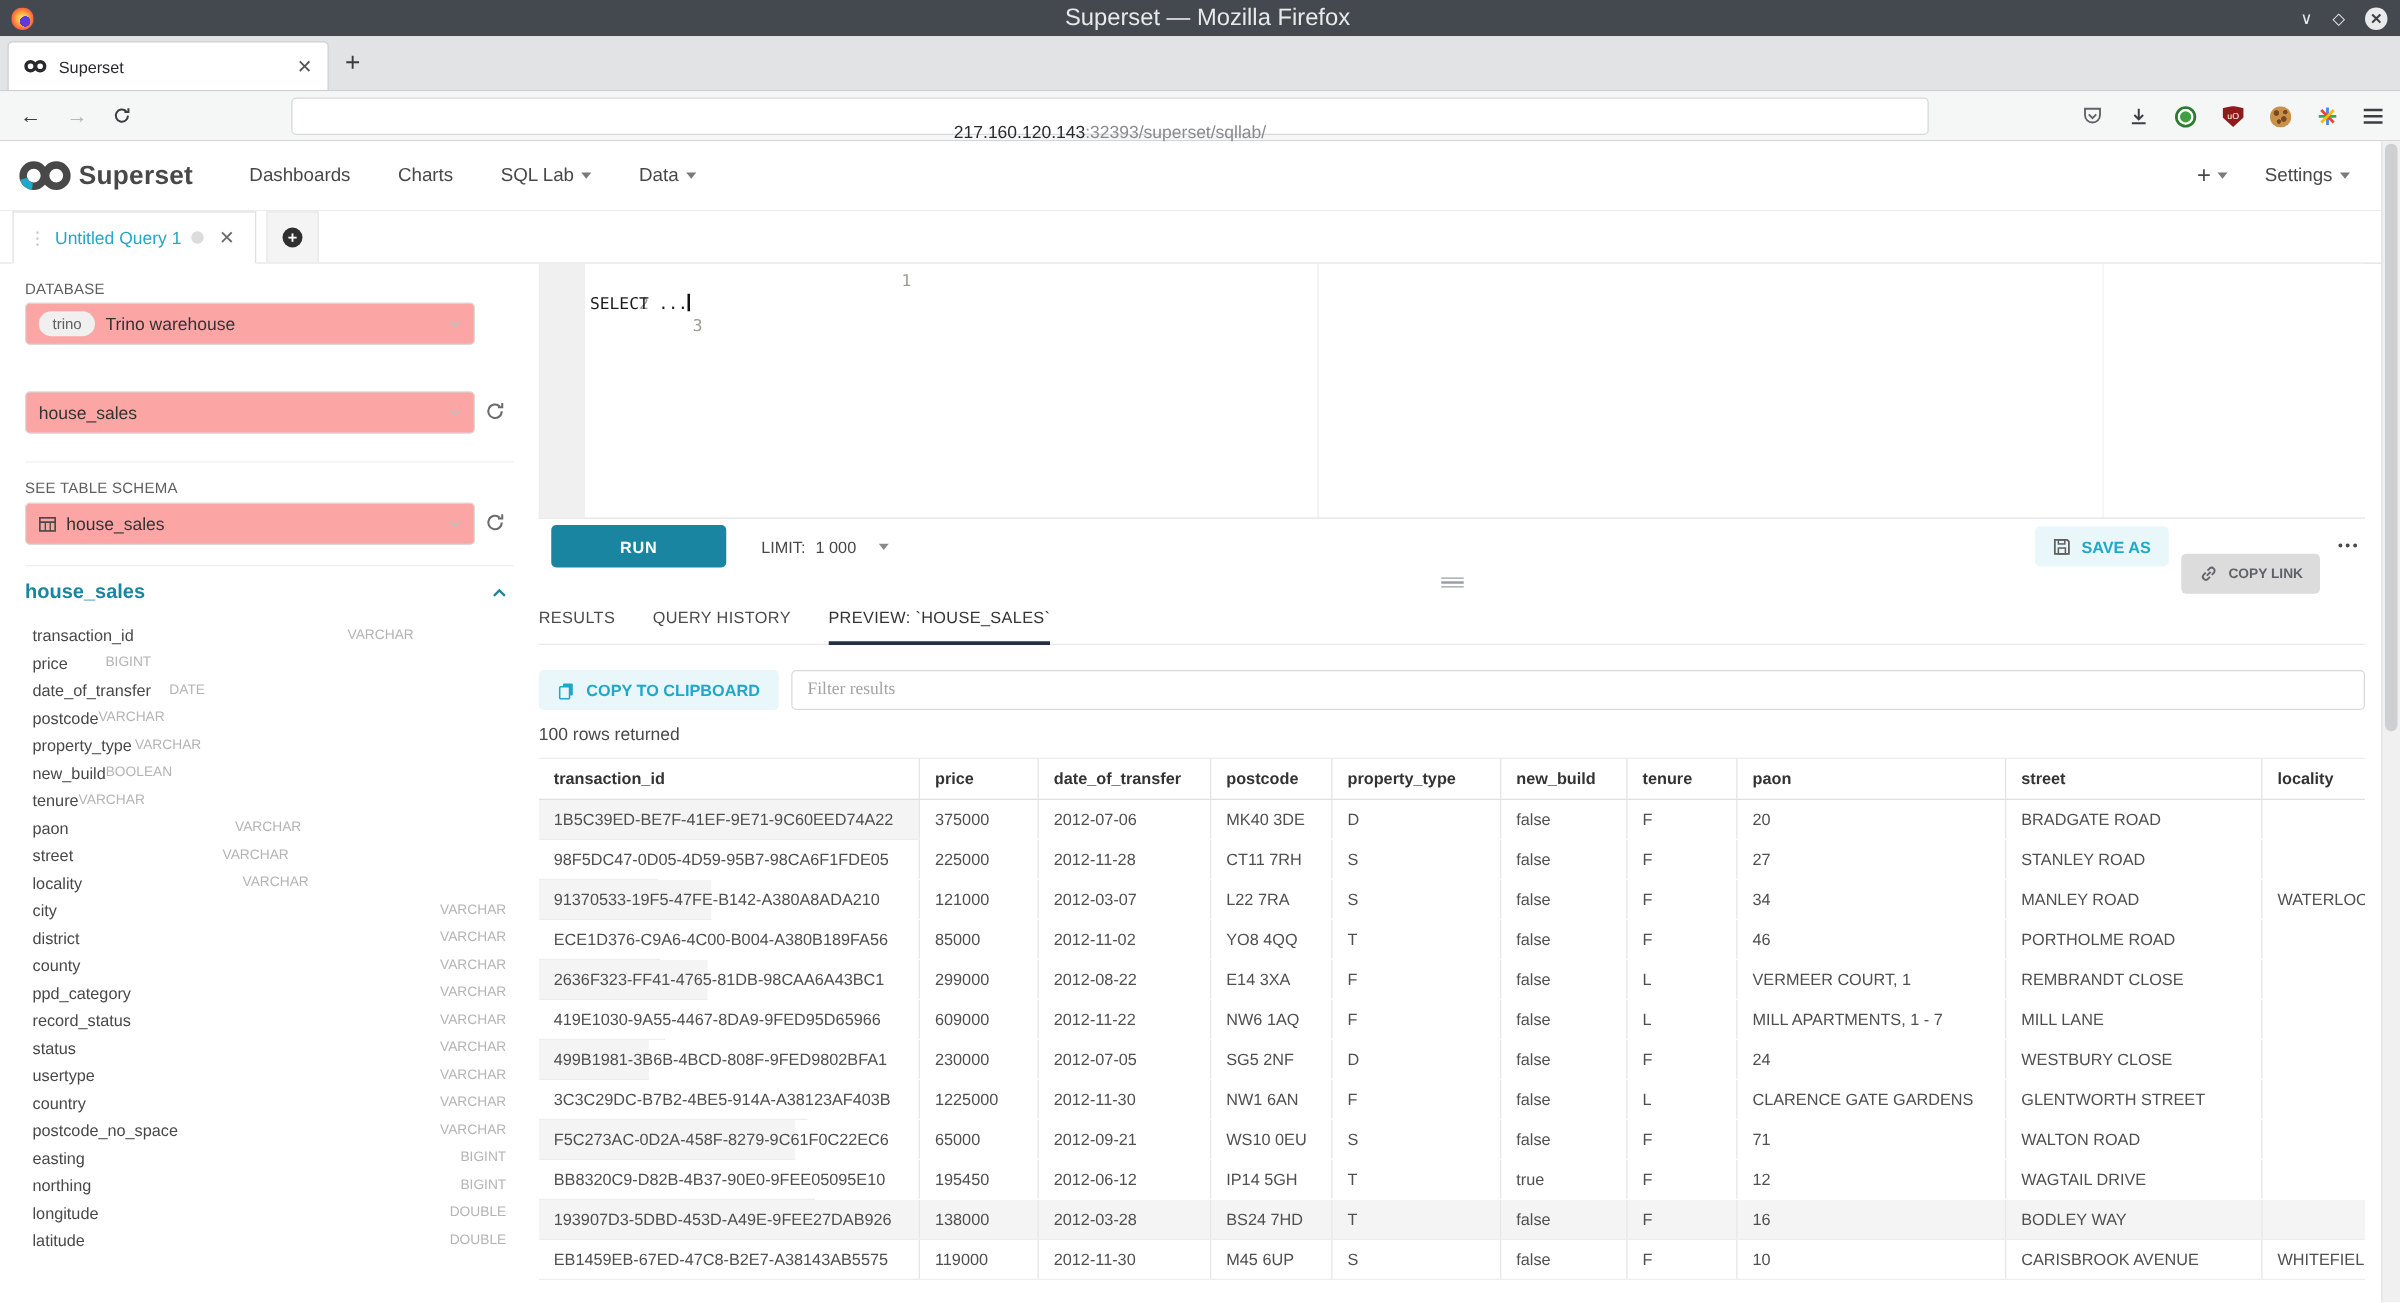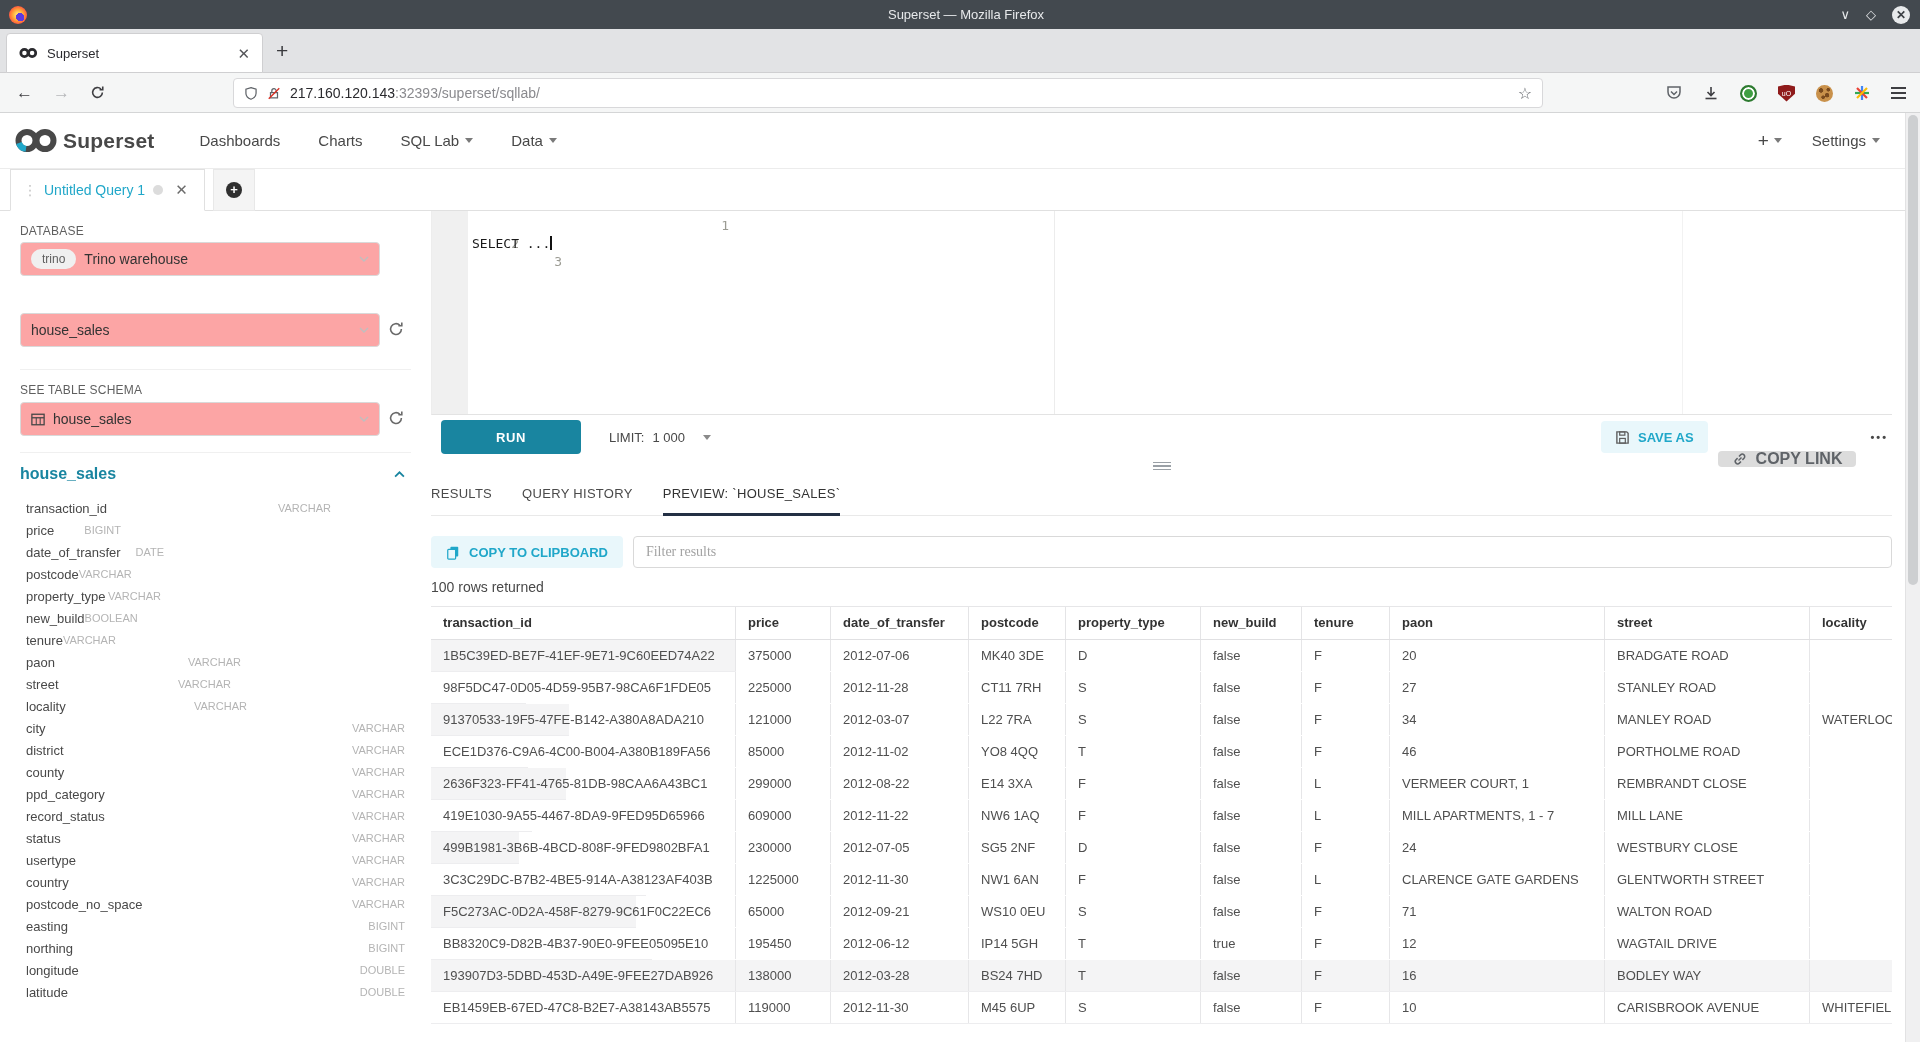--- a/index.html
+++ b/index.html
@@ -4,39 +4,39 @@
 <style>
   *{margin:0;padding:0;box-sizing:border-box;}
   html,body{width:1920px;height:1042px;overflow:hidden;}
   body{font-family:"Liberation Sans",sans-serif;background:#fff;position:relative;color:#484848;}
 
   
   #titlebar{position:absolute;left:0;top:0;width:1920px;height:29px;background:#43494f;display:flex;align-items:center;}
   .ff-logo{width:18px;height:18px;border-radius:50%;margin-left:9px;z-index:2;
     background:radial-gradient(circle at 62% 62%,#5d3ae0 0 26%,transparent 27%),
     radial-gradient(circle at 50% 50%,#ffd567 0 18%,#ffaa3b 40%,#ff7139 62%,#f7336a 88%,#b5007f 100%);}
-  .tb-title{position:absolute;left:12px;right:0;text-align:center;color:#e7e9eb;font-size:13px;}
+  .tb-title{position:absolute;left:12px;right:0;text-align:center;color:#e7e9eb;font-size:19px;}
   .win-controls{margin-left:auto;display:flex;align-items:center;gap:16px;margin-right:10px;z-index:2;}
   .wc-min,.wc-max{color:#e8eaec;font-size:13px;line-height:13px;}
   .wc-close{width:18px;height:18px;border-radius:50%;background:#e8eaec;color:#3c4045;font-size:12px;font-weight:bold;display:flex;align-items:center;justify-content:center;line-height:1;}
 
   
   #tabbar{position:absolute;left:0;top:29px;width:1920px;height:44px;background:#e2e3e5;border-bottom:1px solid #cfcfd1;}
   .ff-tab{position:absolute;left:6px;top:4px;width:257px;height:40px;background:#fff;border:1px solid #cfcfd1;border-radius:4px 4px 0 0;display:flex;align-items:center;padding:0 12px;gap:9px;}
   .ff-tab-title{font-size:13px;color:#2a2a2e;flex:1;}
   .ff-tab-close{color:#55565a;font-size:15px;line-height:1;}
   .ff-newtab{position:absolute;left:276px;top:12px;color:#3a3a3e;font-size:21px;line-height:20px;font-weight:400;}
 
   
   #urlbar{position:absolute;left:0;top:73px;width:1920px;height:40px;background:#f5f6f6;border-bottom:1px solid #d4d5d6;display:flex;align-items:center;}
   .nav-arrow{font-size:17px;line-height:1;}
   .na-back{color:#3e3e42;margin-left:16px;}
   .na-fwd{color:#b6b7ba;margin-left:20px;}
   .na-reload{margin-left:20px;display:flex;}
-  .url-pill{position:absolute;left:233px;top:5px;width:1310px;height:30px;background:#fff;border:1px solid #d8d8da;border-radius:4px;display:flex;align-items:center;padding:0 10px;gap:9px;}
+  .url-pill{position:absolute;left:233px;top:5px;width:1310px;height:30px;background:#fff;border:1px solid #d8d8da;border-radius:4px;display:flex;align-items:center;padding:0 10px;gap:9px;flex-direction:column;}
   .url-text{font-size:14px;color:#2a2a2e;white-space:nowrap;}
   .url-dim{color:#8a8a8e;}
   .url-star{margin-left:auto;color:#5f6368;font-size:16px;}
   .tb-icons{position:absolute;right:14px;top:0;height:40px;display:flex;align-items:center;gap:21px;}
   .ext-green{width:17px;height:17px;border-radius:50%;background:#3f9f42;border:2px solid #2d7a30;box-shadow:inset 0 0 0 2px #fff;}
   .ext-ublock{width:17px;height:17px;background:#8f1b1b;clip-path:polygon(50% 0,100% 12%,100% 55%,50% 100%,0 55%,0 12%);color:#fff;font-size:7px;display:flex;align-items:center;justify-content:center;}
   .ext-cookie{width:17px;height:17px;border-radius:50%;background:
     radial-gradient(circle at 30% 32%,#7a4a1e 0 2px,transparent 2.5px),
     radial-gradient(circle at 65% 60%,#7a4a1e 0 2px,transparent 2.5px),
     radial-gradient(circle at 42% 72%,#7a4a1e 0 1.6px,transparent 2px),
@@ -106,21 +106,21 @@
   .pm1{left:622px;}
   .pm2{left:1250px;background:#f2f2f2;}
 
   
   #runrow{position:absolute;left:431px;top:415px;width:1461px;height:44px;display:flex;align-items:center;}
   .run-btn{margin-left:10px;width:140px;height:34px;background:#1985a0;color:#fff;font-size:13px;font-weight:bold;letter-spacing:.6px;border:none;border-radius:4px;display:flex;align-items:center;justify-content:center;}
   .limit{margin-left:28px;display:flex;align-items:center;gap:8px;font-size:13px;color:#484848;}
   .limit .caret{border-top-color:#8a8a8a;}
   .right-btns{margin-left:auto;display:flex;align-items:center;gap:10px;}
   .saveas-btn{height:32px;padding:0 14px;background:#e9f7fb;border:none;border-radius:4px;color:#20a7c9;font-size:13px;font-weight:bold;display:flex;align-items:center;gap:8px;}
-  .copylink-btn{height:16px;padding:0 14px;background:#dcdcdc;border:none;border-radius:4px;color:#5f6368;font-size:16px;font-weight:bold;display:flex;align-items:center;gap:8px;margin-top:44px;}
+  .copylink-btn{height:32px;padding:0 14px;background:#dcdcdc;border:none;border-radius:4px;color:#5f6368;font-size:11px;font-weight:bold;display:flex;align-items:center;gap:8px;margin-top:44px;}
   .more-btn{color:#484848;font-size:11px;letter-spacing:2px;font-weight:bold;padding:0 4px;}
 
   
   .splitter{position:absolute;left:431px;top:460px;width:1461px;height:12px;display:flex;align-items:center;justify-content:center;}
   .grip{display:flex;flex-direction:column;gap:2px;}
   .grip span{display:block;width:18px;height:1.5px;background:#9aa0a6;}
 
   
   #rtabs{position:absolute;left:431px;top:477px;width:1461px;height:39px;border-bottom:1px solid #e9e9e9;display:flex;align-items:flex-start;}
   .rtab{position:relative;height:39px;line-height:34px;margin-right:30px;font-size:13px;color:#4a4a4a;font-weight:500;letter-spacing:.3px;white-space:nowrap;}

